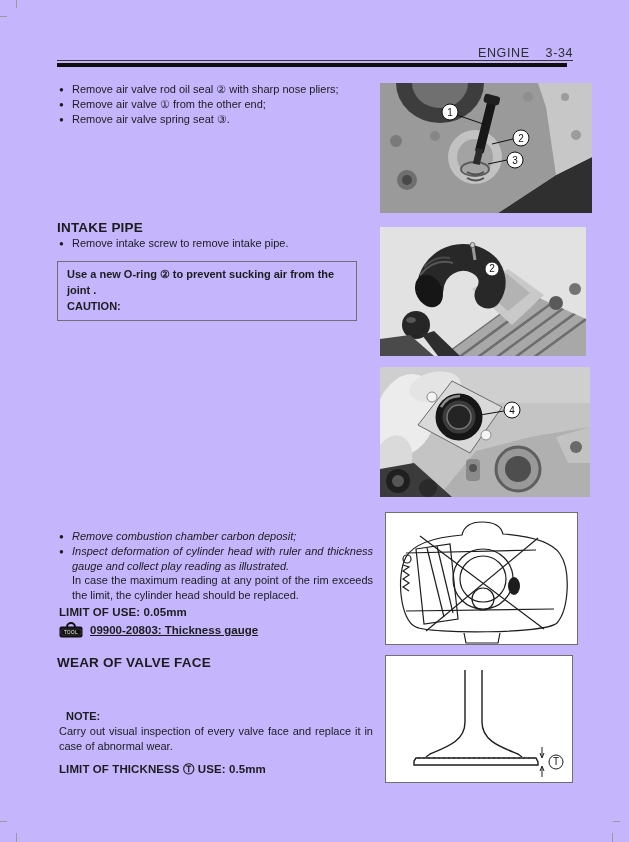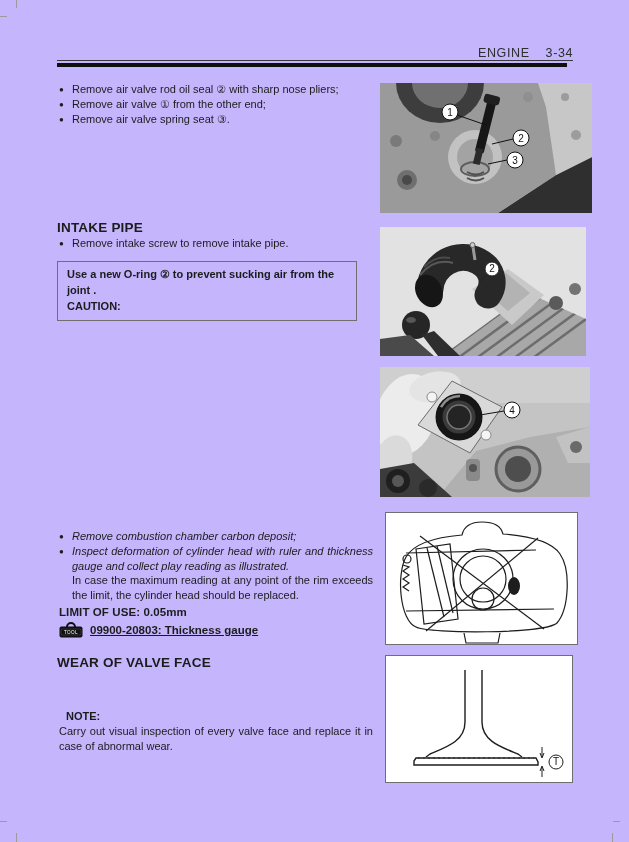--- a/index.html
+++ b/index.html
@@ -89,20 +89,21 @@
       <rect x="0.5" y="4.5" width="23" height="11" rx="2" fill="#111"></rect>
       <rect x="2" y="7" width="20" height="6" rx="1" fill="#111" stroke="#555" stroke-width="0.5"></rect>
       <text x="12" y="12" text-anchor="middle" font-family="Liberation Sans, sans-serif" font-size="4.6" fill="#fff" letter-spacing="0.4">TOOL</text>
     </svg>
     <span class="tool-label">09900-20803: Thickness gauge</span>
   </div>
 
   <div class="heading" style="top:655px;">WEAR OF VALVE FACE</div>
   <div class="txt bold" style="position:absolute; left:59px; top:709px;margin-left:7px;">NOTE:</div>
   <div class="txt justify" style="position:absolute; left:59px; top:724px; width:314px;">Carry out visual inspection of every valve face and replace it in case of abnormal wear.</div>
+  <div class="limit-line" style="top:762px;">LIMIT OF THICKNESS Ⓣ USE: 0.5mm</div>
 
   <div class="fig" style="left:380px; top:83px; width:212px; height:130px;">
     <svg width="212" height="130" viewBox="0 0 212 130">
       <rect width="212" height="130" fill="#adadad"></rect>
       <polygon points="118,130 176,92 212,74 212,130" fill="#2f2f2f"></polygon>
       <polygon points="0,0 158,0 168,26 176,92 118,130 0,130" fill="#9a9a9a"></polygon>
       <polygon points="158,0 212,0 212,74 176,92 166,24" fill="#c7c7c7"></polygon>
       <path d="M16,0 A44,40 0 0 0 104,0 Z" fill="#3d3d3d"></path>
       <path d="M32,0 A28,25 0 0 0 88,0 Z" fill="#707070"></path>
       <circle cx="95" cy="74" r="27" fill="#c2c2c2"></circle>

